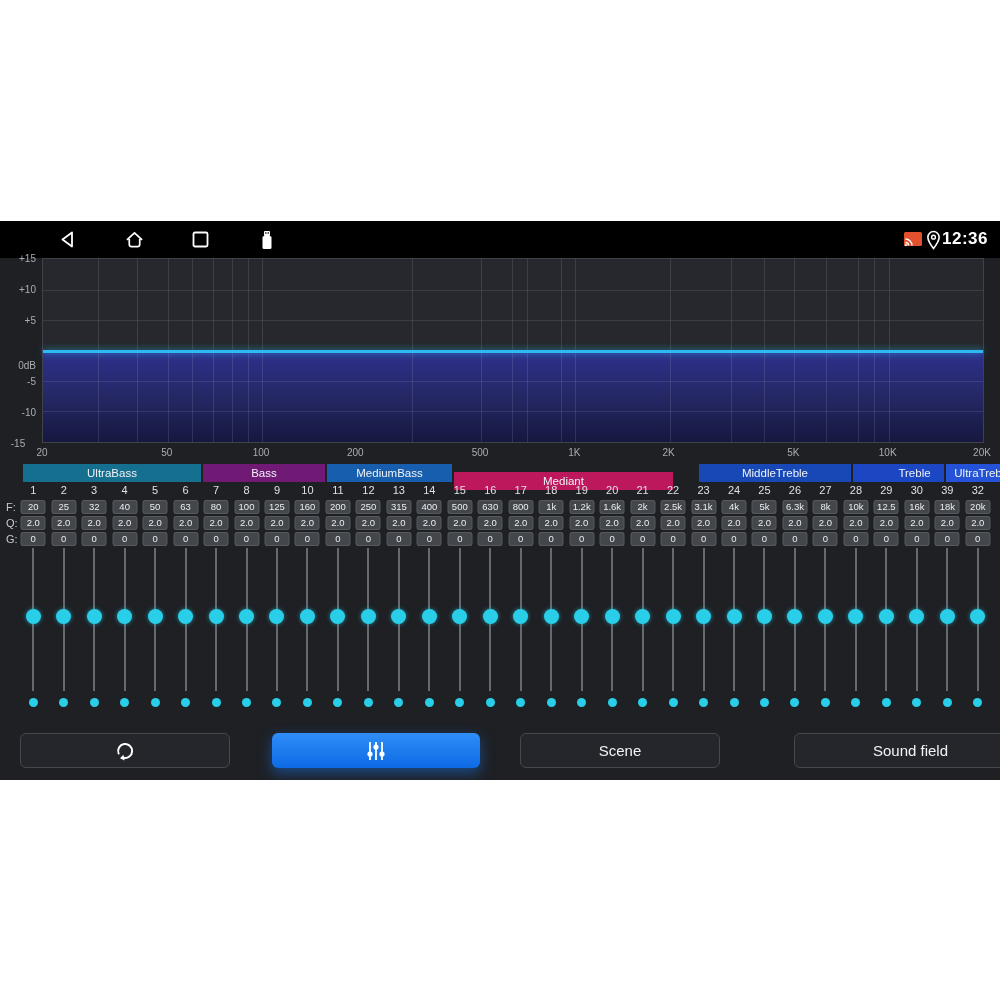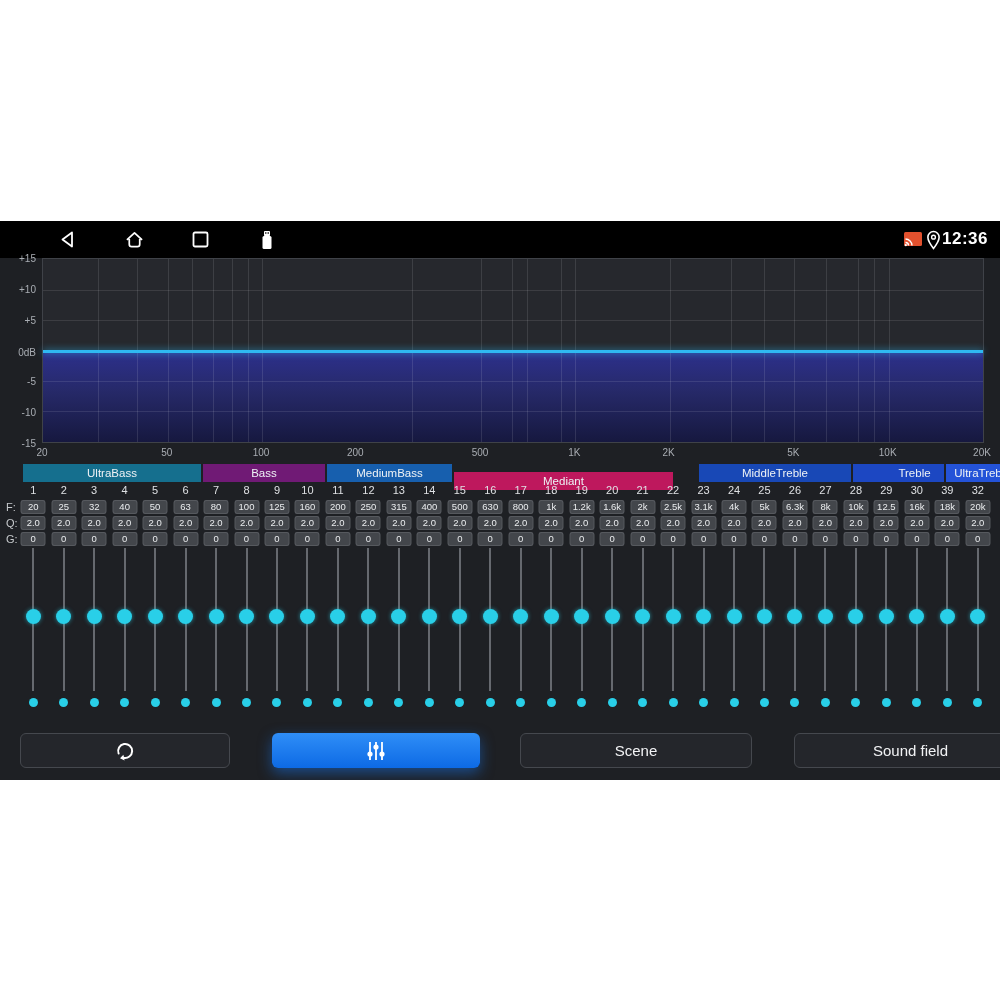--- a/index.html
+++ b/index.html
@@ -78,24 +78,24 @@
       <circle cx="8" cy="7.5" r="2" fill="none" stroke="#fff" stroke-width="1.5"></circle>
     </svg>
     <span class="time">12:36</span>
   </div>
 
   <div class="graph">
     <div class="yaxis">
         <span class="ytick" style="top: 0px;">+15</span>
         <span class="ytick" style="top: 30.8333px;">+10</span>
         <span class="ytick" style="top: 61.6667px;">+5</span>
-        <span class="ytick" style="top: 94px;">0dB</span>
+        <span class="ytick" style="top: 107px;">0dB</span>
         <span class="ytick" style="top: 123.333px;">-5</span>
         <span class="ytick" style="top: 154.167px;">-10</span>
-        <span class="ytick" style="top: 185px;">-15</span>
+        <span class="ytick" style="top: 185px; text-align: center;">-15</span>
       </div>
     <div class="plot">
       <div class="fill"></div>
       <div class="vline" style="left: 55.1753px;"></div>
         <div class="vline" style="left: 94.3227px;"></div>
         <div class="vline" style="left: 124.688px;"></div>
         <div class="vline" style="left: 149.498px;"></div>
         <div class="vline" style="left: 170.475px;"></div>
         <div class="vline" style="left: 188.645px;"></div>
         <div class="vline" style="left: 204.673px;"></div>
@@ -461,20 +461,20 @@
       </svg>
     </button>
     <button class="btn primary" style="left:272px;width:208px">
       <svg width="24" height="24" viewBox="0 0 24 24">
         <path d="M6 3 V21 M12 3 V21 M18 3 V21" stroke="#fff" stroke-width="1.8" fill="none"></path>
         <circle cx="6" cy="15" r="2.6" fill="#fff"></circle>
         <circle cx="12" cy="8" r="2.6" fill="#fff"></circle>
         <circle cx="18" cy="15" r="2.6" fill="#fff"></circle>
       </svg>
     </button>
-    <button class="btn dark" style="left:520px;width:232px">
+    <button class="btn dark" style="left:520px;width:200px">
       <span>Scene</span>
     </button>
     <button class="btn dark" style="left:794px;width:233px">
       <span>Sound field</span>
     </button>
   </div>
 </div>
 
 </body></html>

